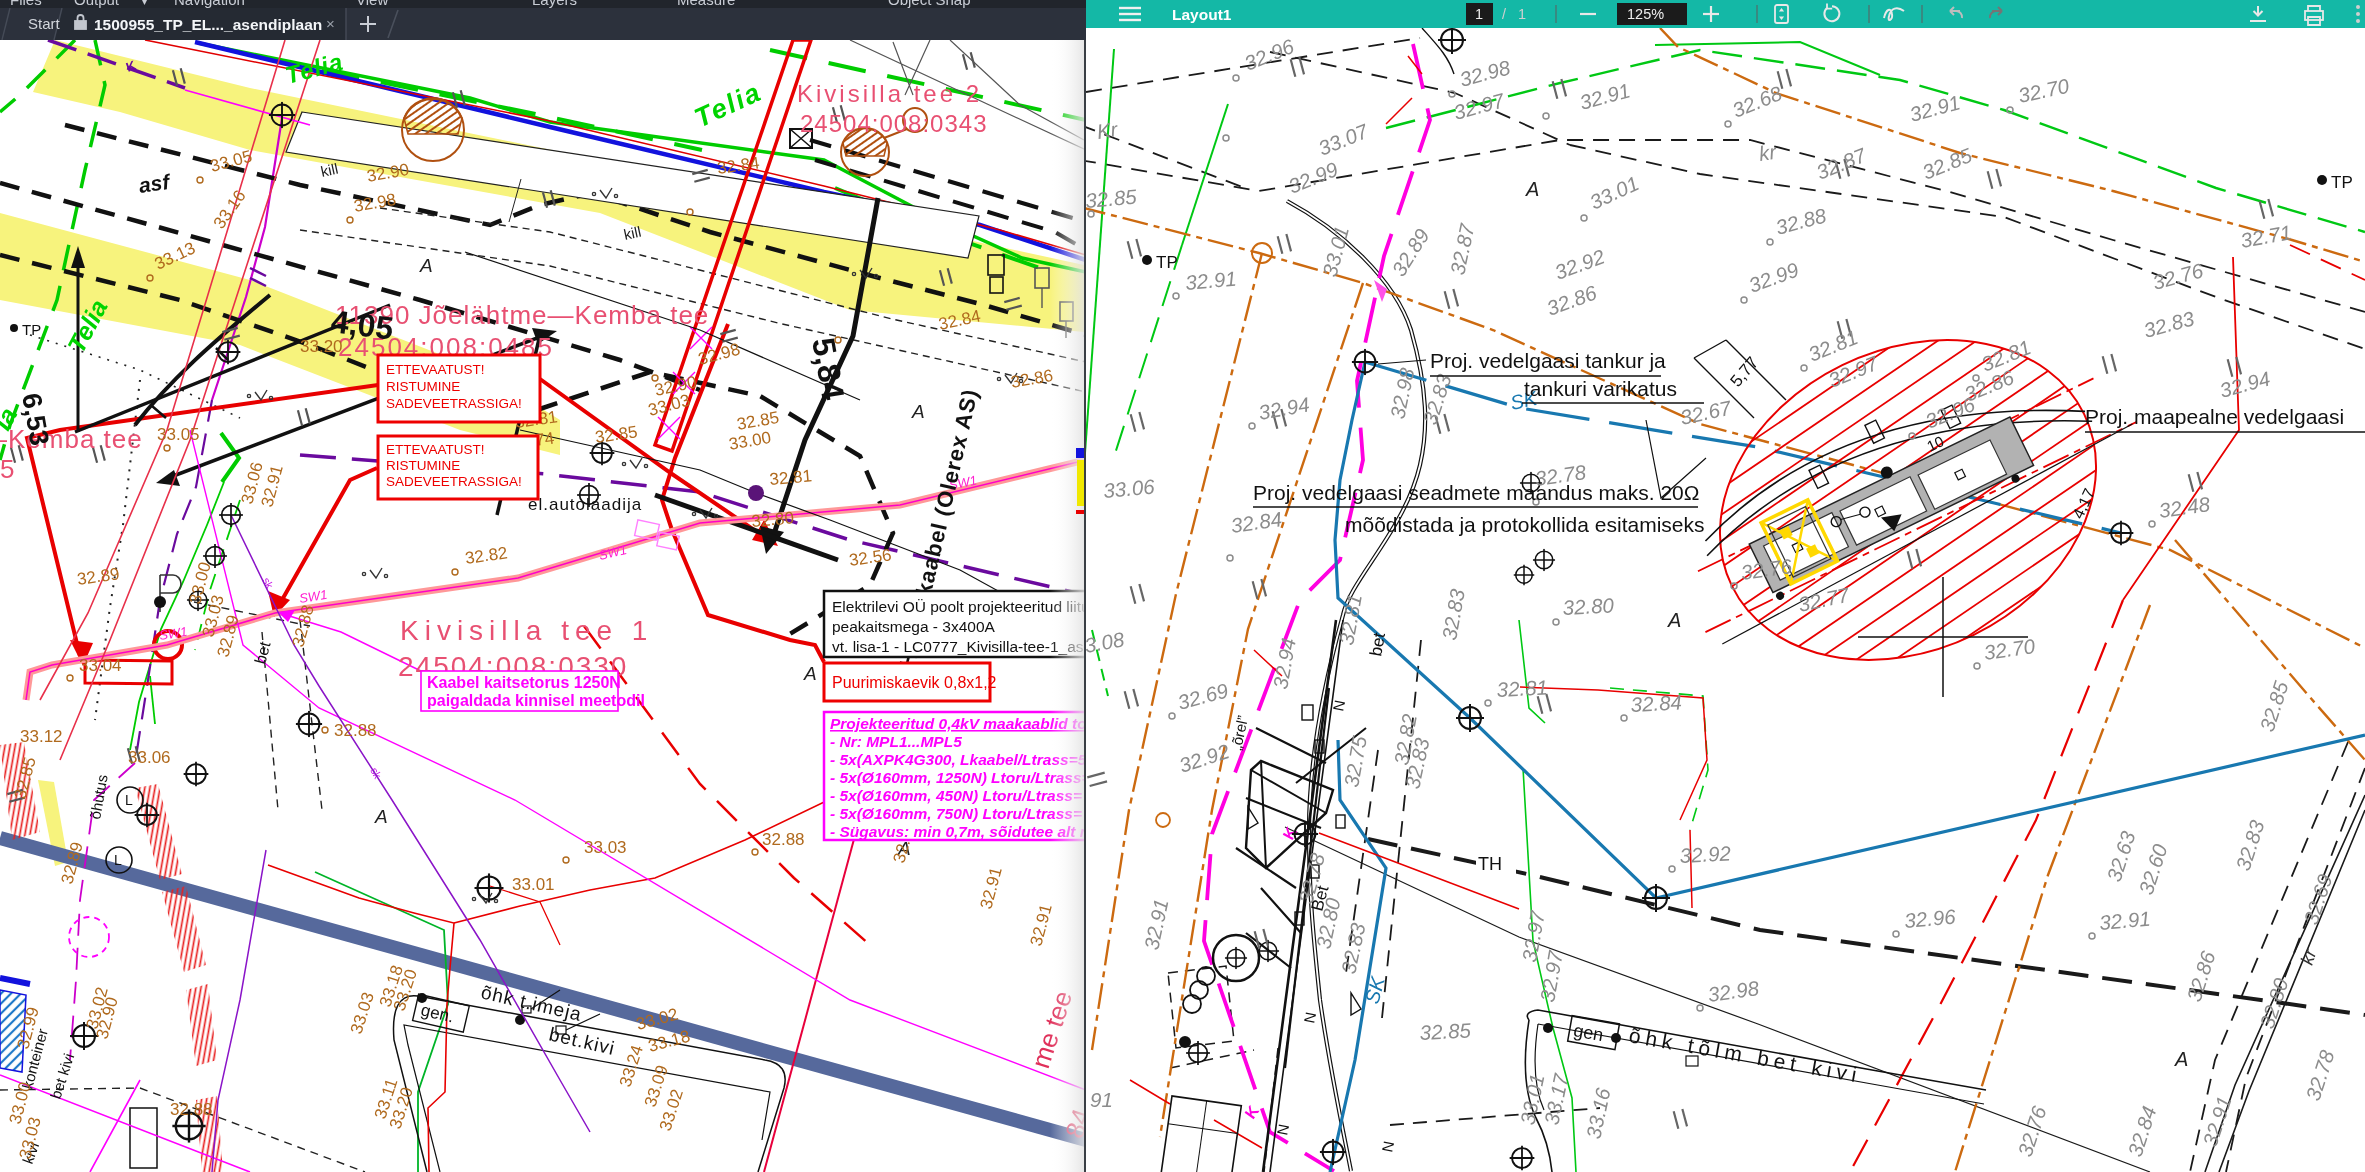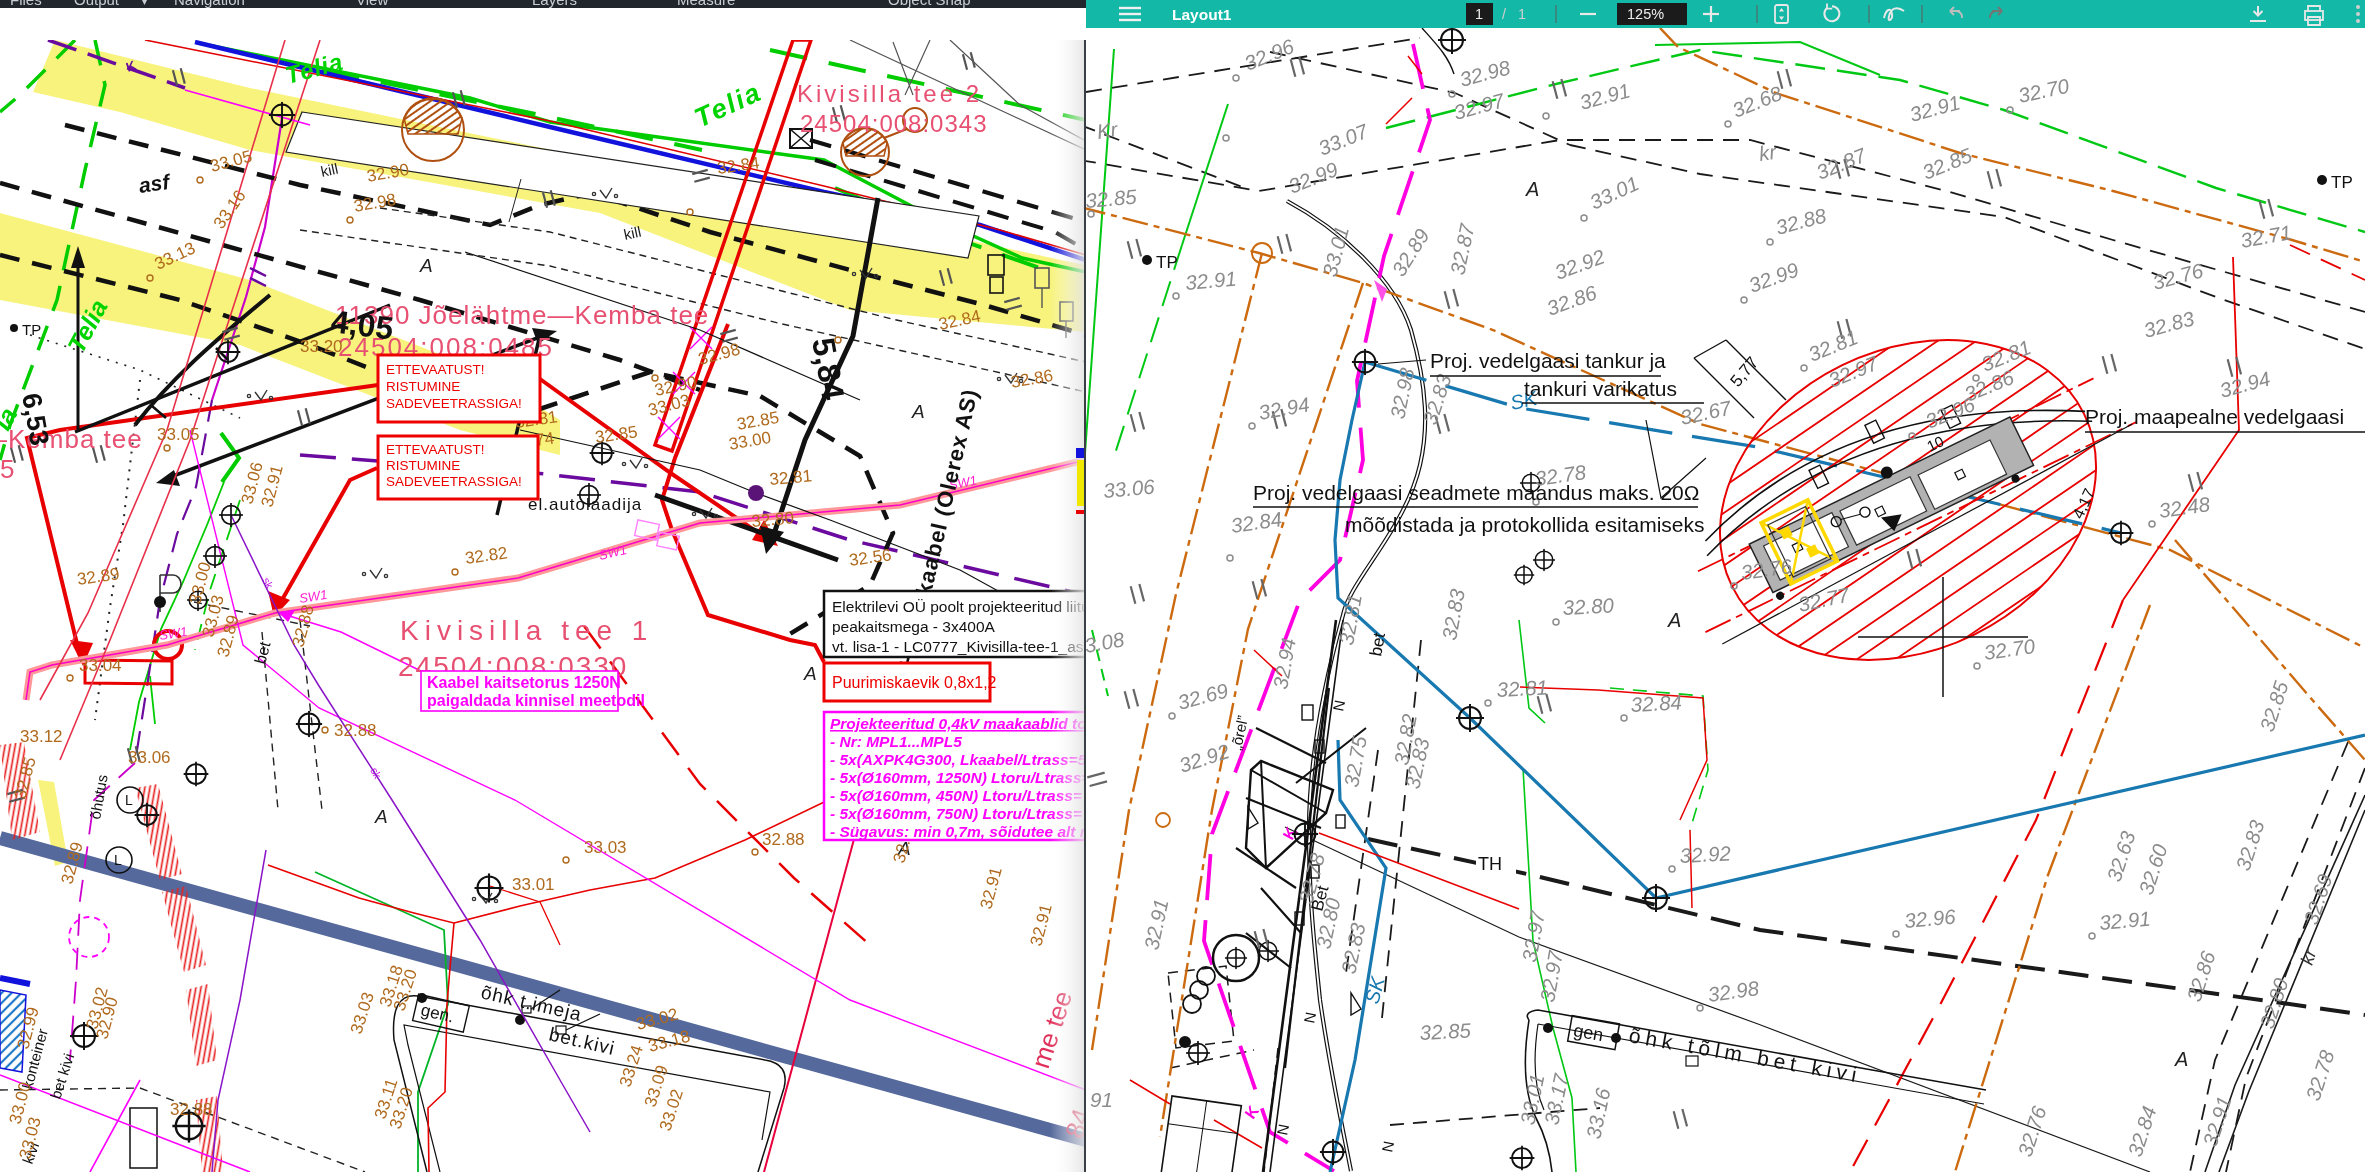--- a/index.html
+++ b/index.html
@@ -818,20 +818,40 @@
   <div class="abs" id="lmenu">
     <span style="left:10px">Files</span>
       <span style="left:74px">Output</span>
       <span style="left:142px;font-size:10px;top:-4px">▾</span>
     <span style="left:174px">Navigation</span>
       <span style="left:356px">View</span>
     <span style="left:532px">Layers</span>
       <span style="left:677px">Measure</span>
       <span style="left:888px">Object Snap</span>
   </div>
+  <div class="abs" id="ltabs">
+    <svg width="1086" height="32" style="position:absolute;left:0;top:0">
+      <polygon points="62,0 346,0 346,32 54,32" fill="#252a33"></polygon>
+      <line x1="62" y1="0" x2="54" y2="32" stroke="#454b57" stroke-width="1.4"></line>
+      <line x1="10" y1="0" x2="2" y2="32" stroke="#454b57" stroke-width="1.4"></line>
+      <line x1="346" y1="0" x2="346" y2="32" stroke="#454b57" stroke-width="1.4"></line>
+      <line x1="398" y1="2" x2="388" y2="30" stroke="#4a505c" stroke-width="1.6"></line>
+      <text x="28" y="21" fill="#d2d6dc" font-size="15">Start</text>
+      <g stroke="#c2c6ce" fill="none" stroke-width="1.8">
+        <rect x="75" y="13" width="11" height="8" fill="#c2c6ce"></rect>
+        <path d="M77.5 13 v-3 a3 3 0 0 1 6 0 v3"></path>
+      </g>
+      <text x="94" y="22" fill="#f3f5f8" font-size="15.5" font-weight="bold">1500955_TP_EL..._asendiplaan</text>
+      <text x="326" y="21" fill="#9aa0aa" font-size="15">×</text>
+      <g stroke="#c9cdd5" stroke-width="2">
+          <line x1="360" y1="16" x2="376" y2="16"></line>
+          <line x1="368" y1="8" x2="368" y2="24"></line>
+        </g>
+    </svg>
+  </div>
   <div class="abs" id="rtool">
     <svg width="1279" height="28" style="position:absolute;left:0;top:0">
       <g stroke="#f0f0f0" stroke-width="2.4">
           <line x1="33" y1="8" x2="55" y2="8"></line>
           <line x1="33" y1="14" x2="55" y2="14"></line>
           <line x1="33" y1="20" x2="55" y2="20"></line>
         </g>
       <text x="86" y="19.5" fill="#ffffff" font-size="15.5" font-weight="bold">Layout1</text>
       <rect x="380" y="3" width="27" height="22" fill="#1b1b1b"></rect>
       <text x="389" y="19" fill="#eee" font-size="14.5">1</text>

